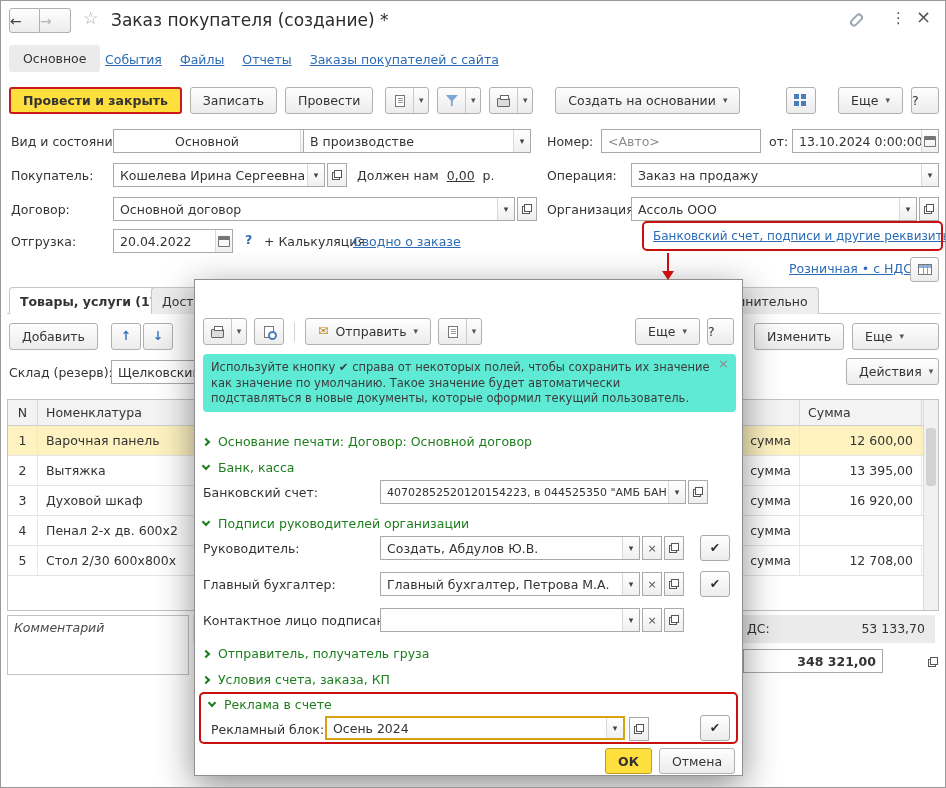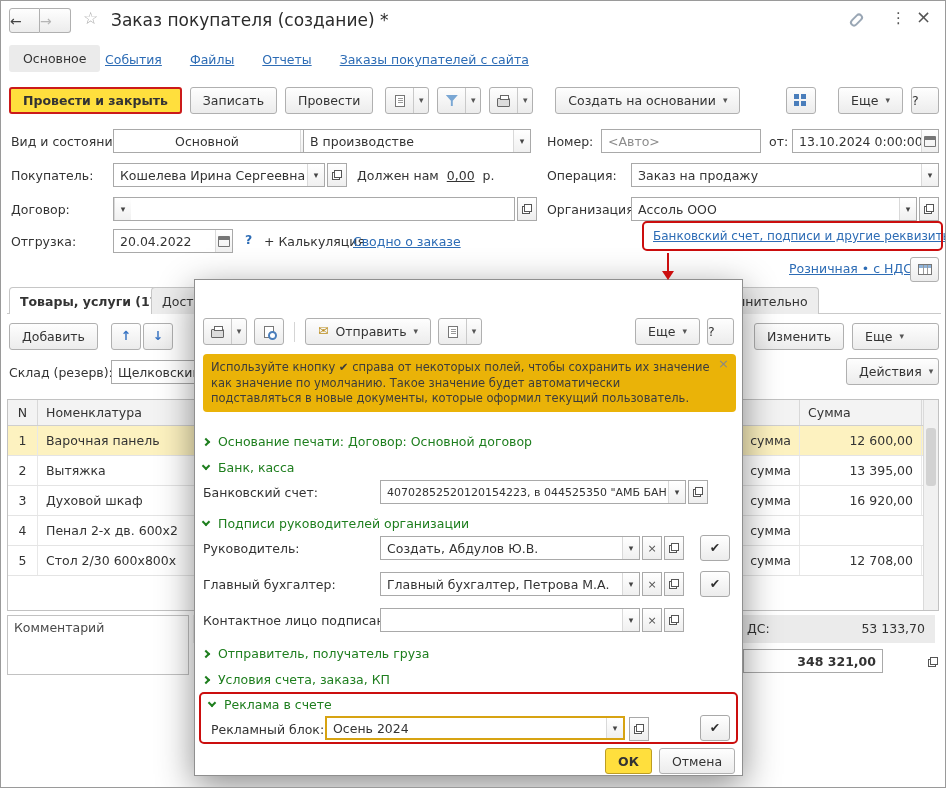--- a/index.html
+++ b/index.html
@@ -41,21 +41,21 @@
   .chkbtn { width:30px; height:26px; border:1px solid #a9a9a9; border-radius:3px; color:#2e2e2e;
             background:linear-gradient(#fff,#ececec); display:flex; align-items:center; justify-content:center; }
 
   .lbl { color:#333; white-space:nowrap; }
   .lnk { color:#2d6cb5; text-decoration:underline; white-space:nowrap; cursor:pointer; }
   .muted { color:#8c8c8c; }
 
   
   .tab-main { display:inline-flex; align-items:center; height:27px; padding:0 14px; background:#ebebeb;
               border-radius:3px; }
-  .navlinks { display:flex; gap:28px; }
+  .navlinks { display:flex; gap:18px; }
 
   
   .itab { display:inline-flex; align-items:center; height:27px; padding:0 10px; border:1px solid #c6c6c6;
           border-bottom:none; border-radius:4px 4px 0 0; background:#ededed; white-space:nowrap; }
   .itab.active { background:#fff; font-weight:bold; }
 
   
   .section { display:flex; align-items:center; color:#1e7e1e; white-space:nowrap; }
   .chev { display:inline-block; width:6px; height:6px; border-right:2px solid #1e7e1e;
           border-bottom:2px solid #1e7e1e; margin-right:9px; }
@@ -100,21 +100,21 @@
   
   .annot-box { position:absolute; border:2px solid #cb0e0e; border-radius:5px; pointer-events:none; }
   .arrow-line { position:absolute; width:2px; background:#cb0e0e; }
   .arrow-head { position:absolute; width:0; height:0; border-left:6px solid transparent; border-right:6px solid transparent; border-top:9px solid #cb0e0e; }
 
   
   .dialog { position:absolute; left:193px; top:278px; width:549px; height:497px; background:#fff;
             border:1px solid #8f8f8f; box-shadow:0 10px 34px rgba(0,0,0,.45); z-index:20; }
   .dlg-title { position:absolute; left:0; top:0; right:0; height:34px; display:flex; align-items:center; padding:0 12px; }
   .dlg-title .t { font-size:15px; font-weight:bold; color:#2b2b2b; }
-  .infobox { position:absolute; left:8px; top:74px; width:533px; height:58px; background:#eab308; border-radius:4px;
+  .infobox { position:absolute; left:8px; top:74px; width:533px; height:58px; background:#5eead4; border-radius:4px;
              padding:6px 26px 2px 8px; font-size:11.5px; line-height:1.36; color:#3c3c3c; }
   .infobox .close { position:absolute; right:7px; top:3px; font-size:13px; color:#888; }
 </style>
 </head>
 <body>
 
 <div class="screen">
 
   
   <div class="abs" style="left:8px;top:7px;display:flex;">
@@ -238,20 +238,21 @@
   <span class="abs lbl" style="left:546px;top:167px;">Операция:</span>
   <div class="abs fld" style="left:630px;top:162px;width:308px;">
     <span class="val">Заказ на продажу</span>
     <span class="dd">
         <span class="gly g-caret"></span>
       </span>
   </div>
 
   <span class="abs lbl" style="left:10px;top:201px;">Договор:</span>
   <div class="abs fld" style="left:112px;top:196px;width:402px;">
+    <span class="val">Основной договор</span>
     <span class="dd">
         <span class="gly g-caret"></span>
       </span>
   </div>
   <div class="abs mini" style="left:516px;top:196px;">
       <span class="ic-open"></span>
     </div>
   <span class="abs lbl" style="left:546px;top:201px;">Организация:</span>
   <div class="abs fld" style="left:630px;top:196px;width:286px;">
     <span class="val">Ассоль ООО</span>
@@ -362,21 +363,21 @@
       <div class="cell c-mid">сумма</div>
       <div class="cell c-sum">12 708,00</div>
     </div>
     <div class="vscroll">
         <div class="vthumb"></div>
       </div>
   </div>
 
   
   <div class="abs" style="left:6px;top:614px;width:182px;height:60px;border:1px solid #c2c2c2;">
-    <span style="position:absolute;left:6px;top:4px;color:#4a4a4a;">Комментарий</span>
+    <span style="position:absolute;left:6px;top:4px;color:#4a4a4a;font-style:italic;">Комментарий</span>
   </div>
   <div class="abs" style="left:192px;top:614px;width:742px;height:28px;background:#ebebeb;">
     <span style="position:absolute;left:554px;top:6px;">ДС:</span>
     <span style="position:absolute;right:10px;top:6px;">53 133,70</span>
   </div>
   <div class="abs fld" style="left:742px;top:648px;width:140px;">
     <span class="val" style="text-align:right;font-weight:bold;">348 321,00</span>
   </div>
   <span class="abs ic-open" style="left:927px;top:654px;"></span>
 

